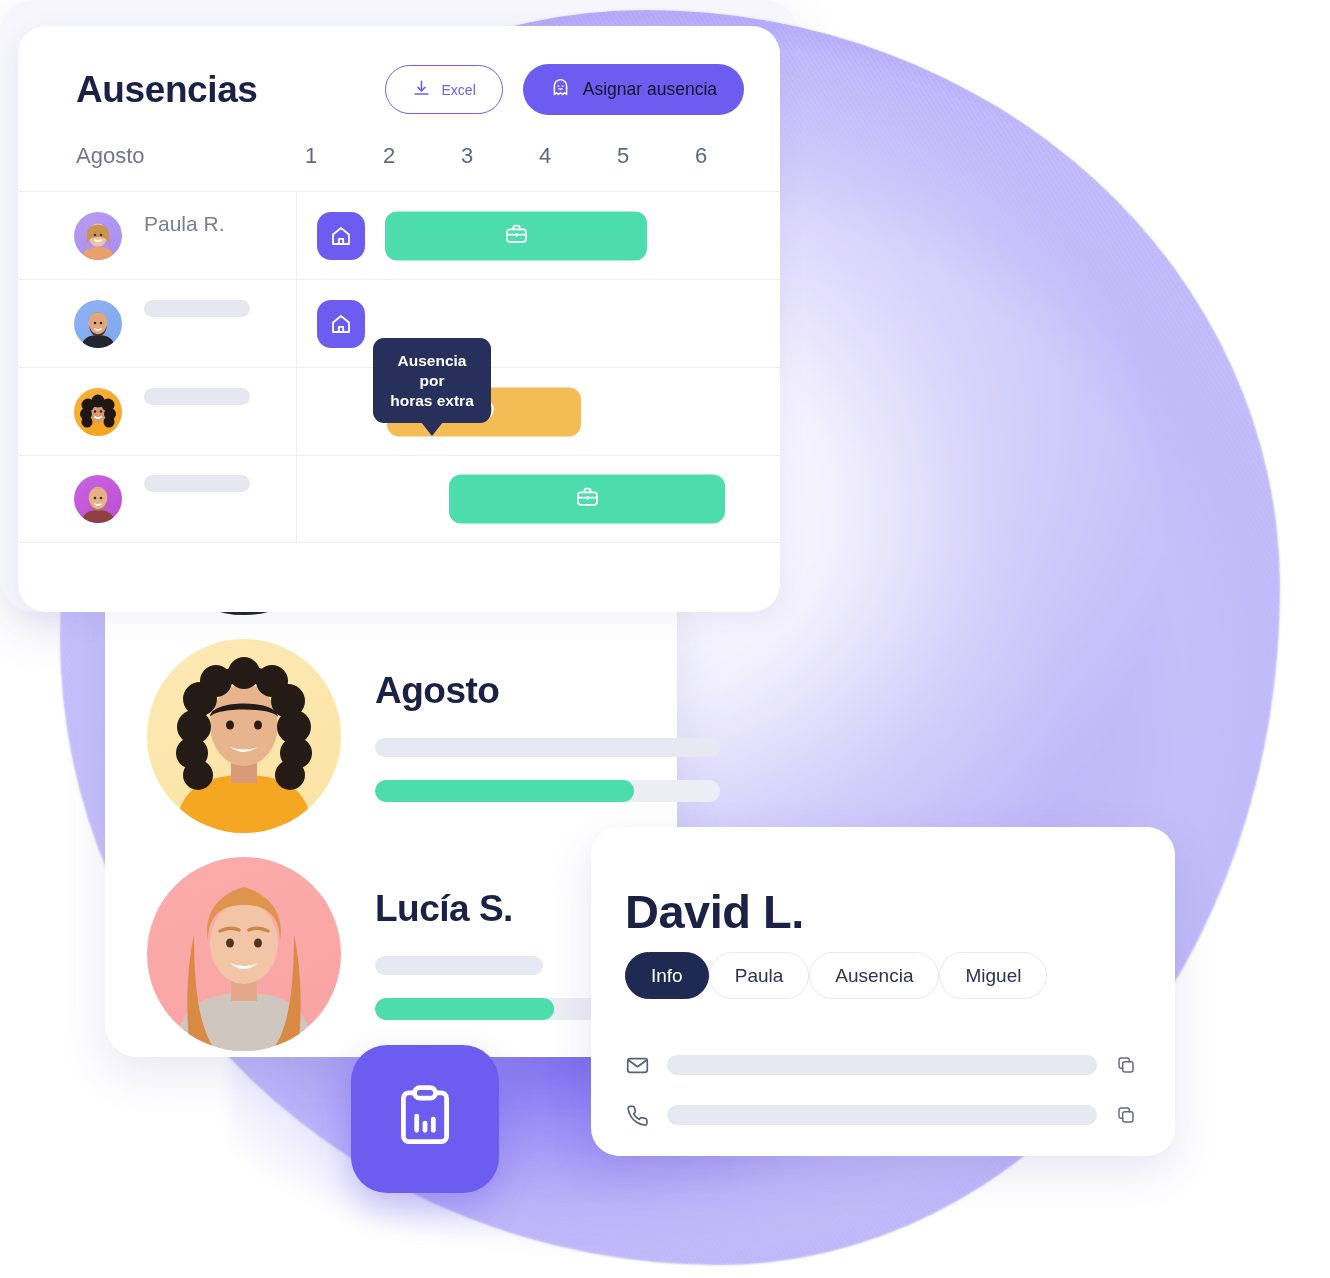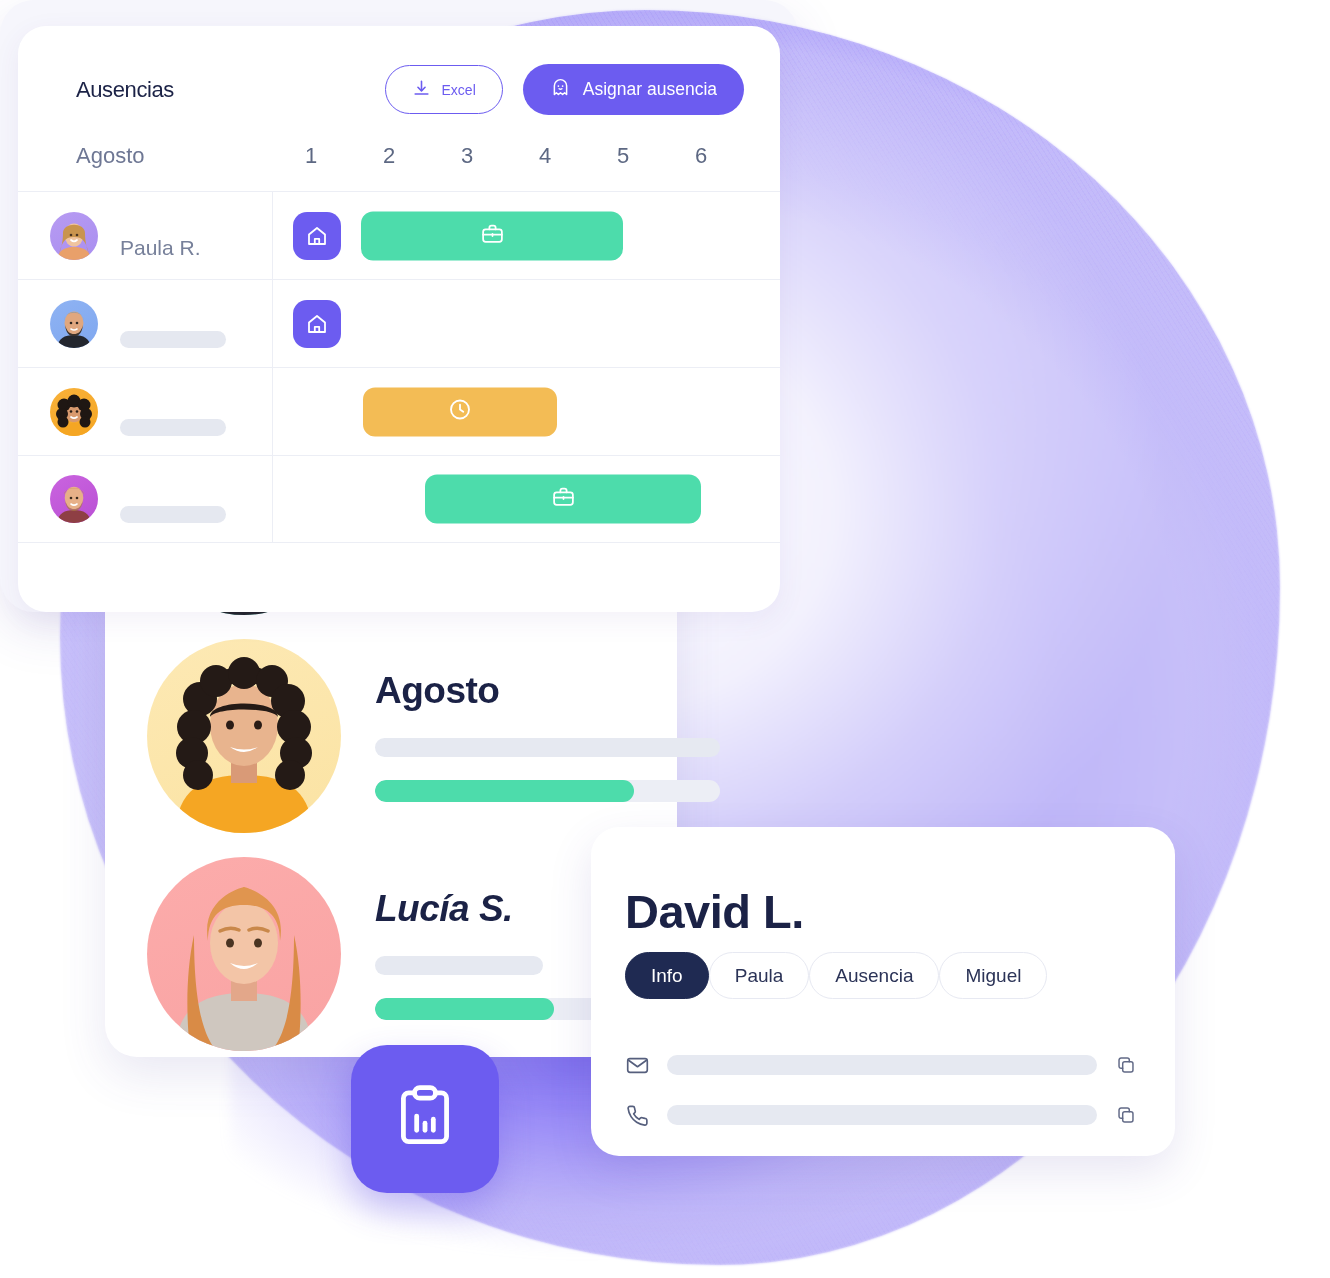--- a/index.html
+++ b/index.html
@@ -55,50 +55,50 @@
     background:#f6f6fc; border-radius:34px;
     box-shadow: 0 18px 50px rgba(78,62,160,.13);
   }
   #absences-card {
     position:absolute; left:18px; top:26px; width:762px; height:586px;
     background:#fff; border-radius:28px;
     box-shadow: 0 8px 28px rgba(78,62,160,.07);
     overflow:hidden;
   }
   .abs-head { display:flex; align-items:center; padding: 38px 36px 0 58px; }
-  .abs-title { font-size:22px; font-weight:400; color:#1b2246; letter-spacing:-.4px; }
+  .abs-title { font-size:37px; font-weight:700; color:#1b2246; letter-spacing:-.4px; }
   .abs-actions { margin-left:auto; display:flex; gap:20px; align-items:center; }
   .btn-excel {
     display:flex; align-items:center; gap:11px;
     height:49px; padding:0 26px;
     border:1.6px solid #6c5cf0; border-radius:25px;
     background:#fff; color:#6c5cf0; font-size:14px; cursor:pointer;
   }
   .btn-assign {
     display:flex; align-items:center; gap:12px;
     height:51px; padding:0 27px;
     border:none; border-radius:26px;
-    background:#6c5cf0; color:#ffffff; font-size:17.5px; cursor:pointer;
+    background:#6c5cf0; color:#0f172a; font-size:17.5px; cursor:pointer;
   }
   .abs-monthrow {
     display:flex; align-items:center;
     padding: 28px 40px 0 58px;
     color:#6e7794; font-size:22px;
   }
   .abs-month { width:196px; }
   .abs-days { display:flex; flex:1; }
   .abs-day { flex:1; text-align:center; font-size:22px; color:#5d6883; }
 
   .abs-table { margin-top:22px; position:relative; }
   .abs-row {
     position:relative; display:flex; align-items:center;
     height:88px; border-top:1px solid #eceef5;
   }
   .abs-row:last-child { border-bottom:1px solid #eceef5; }
-  .abs-person { display:flex; align-items:flex-end; width:254px; padding-left:32px; }
+  .abs-person { display:flex; align-items:flex-start; width:254px; padding-left:32px;margin-left:24px; }
   .avatar { width:48px; height:48px; border-radius:50%; flex:none; position:relative; overflow:hidden; }
   .avatar .face { position:absolute; left:50%; bottom:-2px; transform:translateX(-50%); }
   .p-name { margin-left:22px; font-size:21px; color:#77809a; }
   .p-skel { margin-left:22px; width:106px; height:17px; border-radius:9px; background:#e5e8f0; }
   .abs-cells { position:relative; flex:1; height:100%; border-left:1px solid #eceef5; }
   .bar { position:absolute; top:50%; transform:translateY(-50%); height:49px; border-radius:12px;
          display:flex; align-items:center; justify-content:center; }
   .bar.green { background:#4ddcab; }
   .bar.amber { background:#f3bc55; }
   .ico-sq { position:absolute; top:50%; transform:translateY(-50%); width:48px; height:48px;
@@ -239,21 +239,21 @@
           <path d="M134 60 C134 150 118 166 112 176 L138 176 C142 140 142 96 134 60 Z" fill="#d98b46"></path>
           <ellipse cx="84" cy="68" rx="34" ry="41" fill="#f3c5a7"></ellipse>
           <path d="M48 66 C40 22 84 12 84 12 C84 12 128 22 120 66 C120 40 106 30 84 30 C62 30 48 40 48 66 Z" fill="#e0954f"></path>
           <ellipse cx="70" cy="68" rx="4" ry="4.6" fill="#4a3422"></ellipse>
           <ellipse cx="98" cy="68" rx="4" ry="4.6" fill="#4a3422"></ellipse>
           <path d="M60 56 q10 -5 19 -1" stroke="#c9884a" stroke-width="3.5" fill="none" stroke-linecap="round"></path>
           <path d="M89 55 q9 -4 19 1" stroke="#c9884a" stroke-width="3.5" fill="none" stroke-linecap="round"></path>
           <path d="M70 88 q14 12 28 0 q-14 6 -28 0 Z" fill="#fff"></path>
         </svg>
       </div>
-      <div class="p-info" style="width:345px;font-style:italic;">
+      <div class="p-info" style="width:345px;">
         <div class="p-title">Lucía S.</div>
         <div class="skel-line" style="width:168px;"></div>
         <div class="prog-track" style="width:345px;">
           <div class="prog-fill" id="prog2" style="width: 52%;"></div>
         </div>
       </div>
     </div>
   </div>
 
   <div id="absences-outer">
@@ -417,20 +417,24 @@
                     <path d="M9 7.5V6a2 2 0 0 1 2-2h2a2 2 0 0 1 2 2v1.5"></path>
                     <path d="M3 12.6h18"></path>
                     <path d="M12 12v2"></path>
                 </svg>
               </span>
             </div>
           </div>
         </div>
       </div>
 
+      <div class="tooltip" style="left:355px; top:312px; width:118px;">
+        <div>Ausencia por</div>
+        <div>horas extra</div>
+      </div>
 
     </div>
   </div>
 
   <div id="clipboard-badge">
     <span>
       <svg width="74" height="74" viewBox="0 0 24 24" fill="none" stroke="#ffffff" stroke-width="1.55" stroke-linecap="round" stroke-linejoin="round">
         <path d="M8.6 4.2H6.7A1.7 1.7 0 0 0 5 5.9v12.4a1.7 1.7 0 0 0 1.7 1.7h10.6a1.7 1.7 0 0 0 1.7-1.7V5.9a1.7 1.7 0 0 0-1.7-1.7h-1.9"></path>
         <rect x="8.6" y="2.5" width="6.8" height="3.4" rx="1.7"></rect>
         <path d="M9.3 16.3v-4.6"></path>

